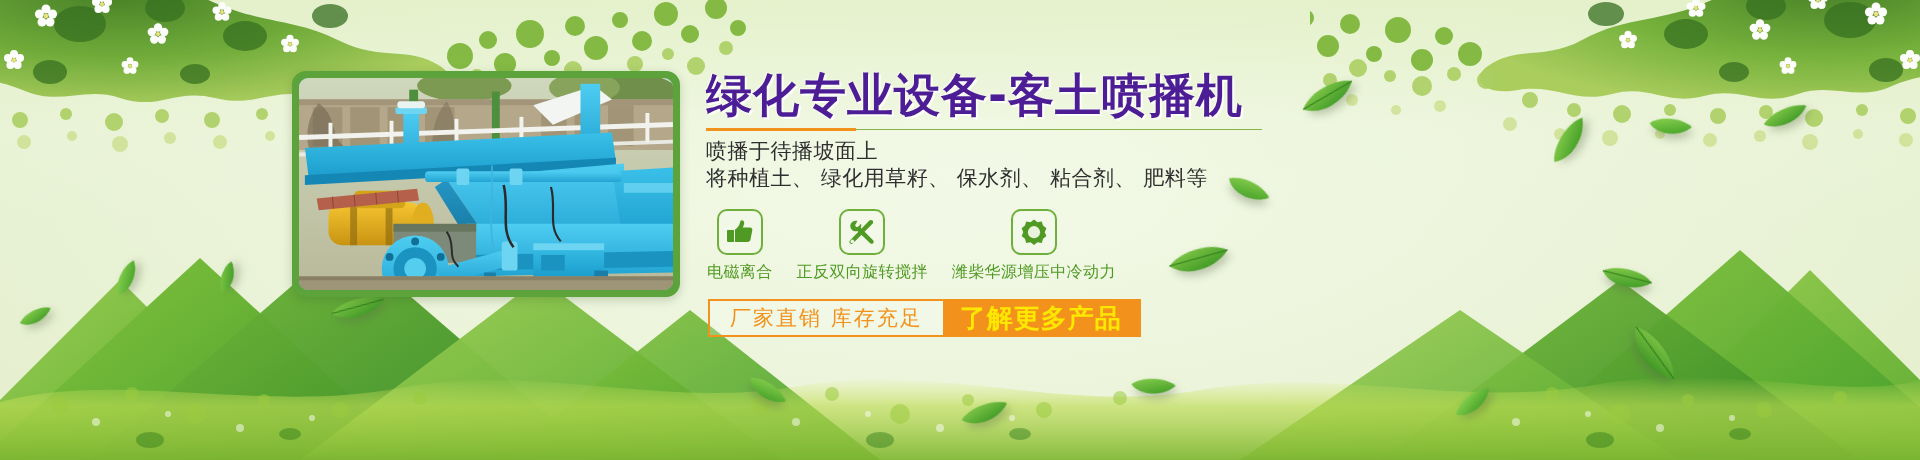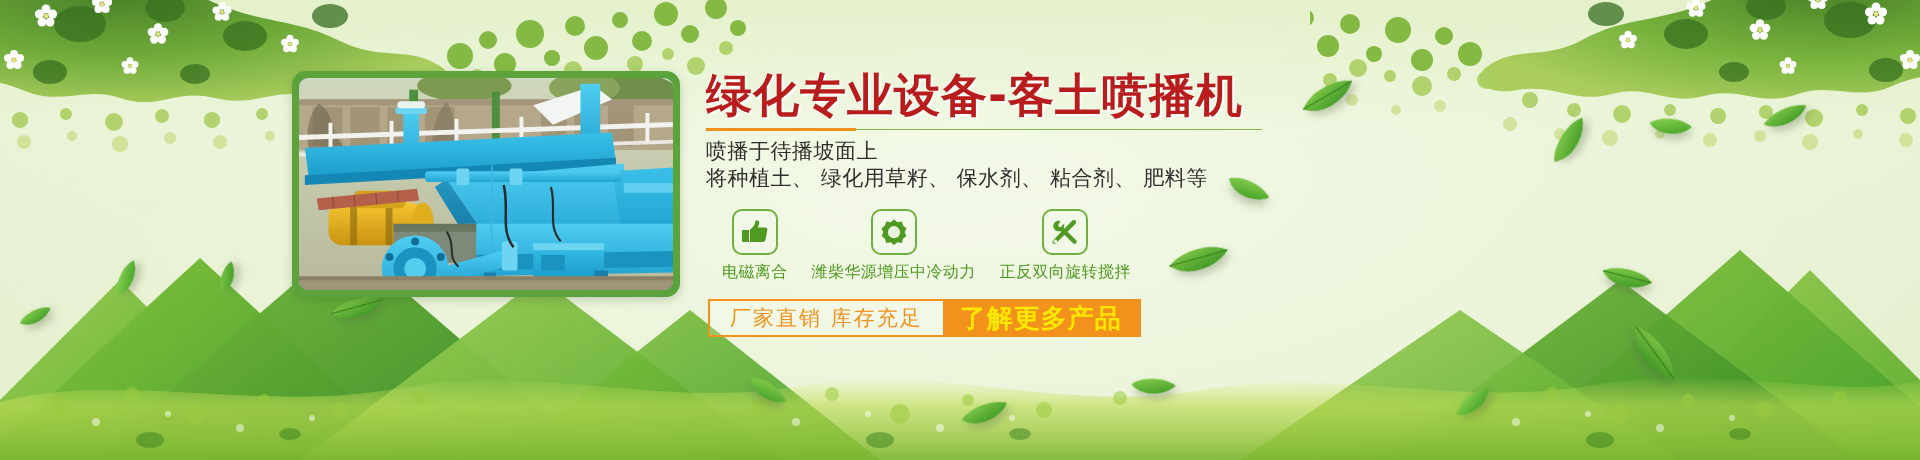--- a/index.html
+++ b/index.html
@@ -62,21 +62,21 @@
   }
   .photo-inner svg { display:block; width:100%; height:100%; }
 
   
   .content { position:absolute; left:706px; top:70px; width:740px; }
 
   .headline {
     font-size:46px;
     font-weight:bold;
     letter-spacing:1px;
-    color:#b91c1c;
+    color:#4c1d95;
     line-height:1.12;
     white-space:nowrap;
     text-shadow:
       2px 2px 0 rgba(255,255,255,.85),
       -1px -1px 0 rgba(255,255,255,.55);
   }
 
   .rule { position:relative; margin-top:6px; height:3px; width:556px; }
   .rule .seg-a { position:absolute; left:0; top:0; width:150px; height:3px; background:#f2921c; }
   .rule .seg-b { position:absolute; left:150px; top:1px; right:0; height:1px; background:#86b44a; }
@@ -88,21 +88,21 @@
     color:#2f2f2f;
     letter-spacing:.5px;
     white-space:nowrap;
   }
 
   
   .features {
     display:flex;
     align-items:flex-start;
     margin-top:16px;
-    margin-left:16px;
+    margin-left:1px;
   }
   .feature { text-align:center; }
   .feature + .feature { margin-left:24px; }
   .feat-icon {
     width:46px; height:46px;
     border:2px solid #6fb03c;
     border-radius:10px;
     display:flex; align-items:center; justify-content:center;
     margin:0 auto 7px auto;
     background:rgba(255,255,255,.18);
@@ -839,40 +839,40 @@
             <path d="M2,12 L8,12 L8,24 L2,24 C1.2,24 1,23.5 1,22.8 L1,13.2 C1,12.5 1.2,12 2,12 Z"></path>
             <path d="M9,11.6 C11.5,10 13.4,7.6 14,4.6 C14.3,3 15,2.2 16.3,2.4 C17.7,2.6 18.4,3.7 18.2,5.3 C18,6.9 17.4,8.2 16.8,9.6 L24,9.6 C25.6,9.6 26.6,10.8 26.3,12.3 L24.5,21.4 C24.2,22.9 23.1,23.9 21.6,23.9 L9,23.9 Z"></path>
           </svg>
         </div>
         <div class="feat-label">电磁离合</div>
       </div>
 
       <div class="feature">
         <div class="feat-icon">
           <svg width="28" height="28" viewBox="0 0 28 28">
+            <g fill="#4f9a22">
+              <path d="M9.4,3.1 C6.6,2.2 3.6,3.6 2.6,6.3 C1.6,9 3,12 5.7,13 C7,13.5 8.3,13.4 9.4,12.9 L22.2,25.2 C23,26 24.3,26 25.1,25.2 C25.9,24.4 25.9,23.1 25.1,22.3 L12.6,9.7 C13.3,8.5 13.5,7 13,5.7 L10.3,8.4 C9.6,9.1 8.5,9.1 7.8,8.4 C7.1,7.7 7.1,6.6 7.8,5.9 Z"></path>
+              <path d="M24.5,2.6 C25.4,3.5 25.4,4.9 24.5,5.8 L8.3,22 L4.6,25.4 C3.8,26.1 2.6,26.1 1.9,25.3 C1.2,24.6 1.2,23.4 1.9,22.6 L5.3,19 L21.4,2.6 C22.3,1.7 23.7,1.7 24.5,2.6 Z"></path>
+              <circle cx="4.3" cy="23.4" r="1.9" fill="#e8f2dc"></circle>
+            </g>
+          </svg>
+        </div>
+        <div class="feat-label">正反双向旋转搅拌</div>
+      </div>
+
+      <div class="feature">
+        <div class="feat-icon">
+          <svg width="28" height="28" viewBox="0 0 28 28">
             <path fill="#4f9a22" d="M14,1.5 L17.5,4.2 L21.8,3.4 L23,7.6 L26.4,10.3 L24.7,14.2 L26.4,18.1 L23,20.8 L21.8,25 L17.5,24.2 L14,26.9 L10.5,24.2 L6.2,25 L5,20.8 L1.6,18.1 L3.3,14.2 L1.6,10.3 L5,7.6 L6.2,3.4 L10.5,4.2 Z"></path>
             <circle cx="14" cy="14.2" r="6.1" fill="#e8f2dc"></circle>
           </svg>
         </div>
         <div class="feat-label">潍柴华源增压中冷动力</div>
       </div>
 
-      <div class="feature">
-        <div class="feat-icon">
-          <svg width="28" height="28" viewBox="0 0 28 28">
-            <g fill="#4f9a22">
-              <path d="M9.4,3.1 C6.6,2.2 3.6,3.6 2.6,6.3 C1.6,9 3,12 5.7,13 C7,13.5 8.3,13.4 9.4,12.9 L22.2,25.2 C23,26 24.3,26 25.1,25.2 C25.9,24.4 25.9,23.1 25.1,22.3 L12.6,9.7 C13.3,8.5 13.5,7 13,5.7 L10.3,8.4 C9.6,9.1 8.5,9.1 7.8,8.4 C7.1,7.7 7.1,6.6 7.8,5.9 Z"></path>
-              <path d="M24.5,2.6 C25.4,3.5 25.4,4.9 24.5,5.8 L8.3,22 L4.6,25.4 C3.8,26.1 2.6,26.1 1.9,25.3 C1.2,24.6 1.2,23.4 1.9,22.6 L5.3,19 L21.4,2.6 C22.3,1.7 23.7,1.7 24.5,2.6 Z"></path>
-              <circle cx="4.3" cy="23.4" r="1.9" fill="#e8f2dc"></circle>
-            </g>
-          </svg>
-        </div>
-        <div class="feat-label">正反双向旋转搅拌</div>
-      </div>
-
     </div>
 
     <div class="cta">
       <div class="cta-left">厂家直销  库存充足</div>
       <div class="cta-right">了解更多产品</div>
     </div>
 
   </div>
 
 </div>

